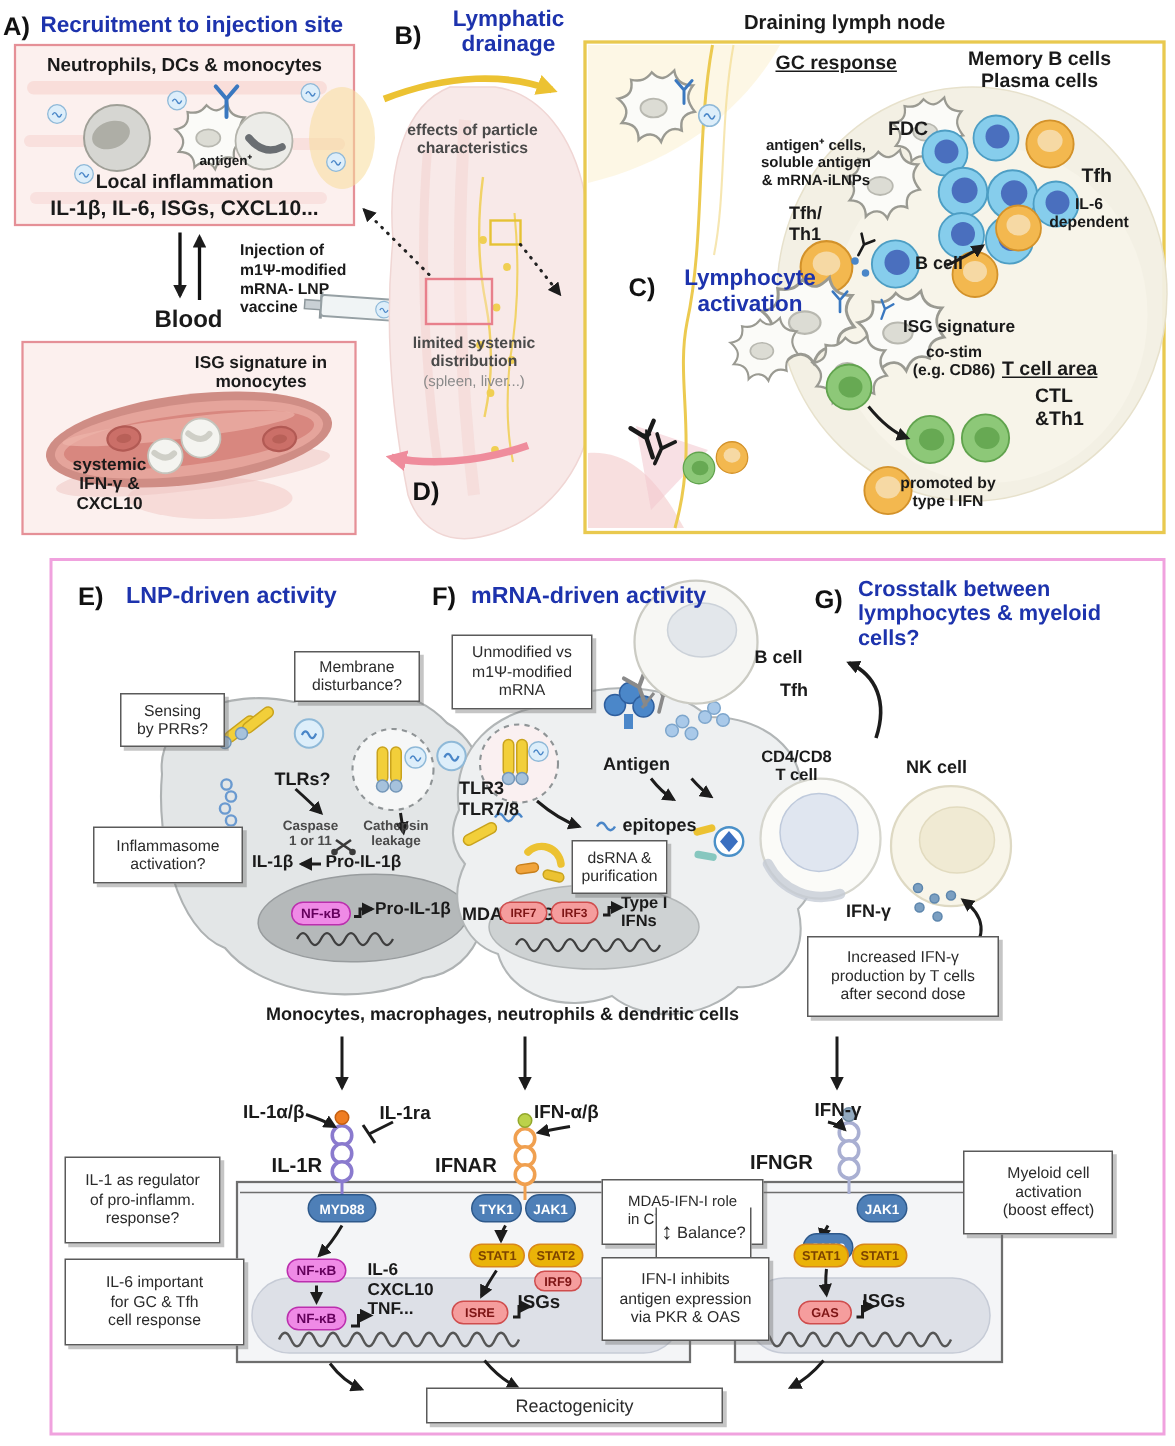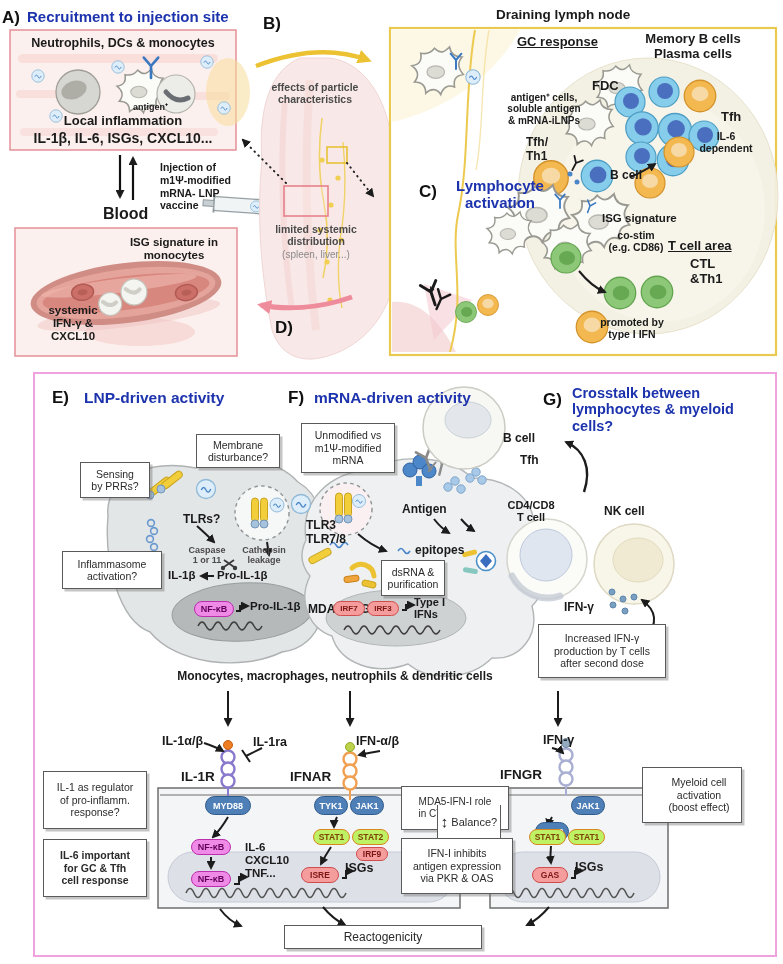--- a/index.html
+++ b/index.html
@@ -11,21 +11,21 @@
   .grey{color:#4a4a4a;}
   .dim{color:#8a8a8a;font-weight:400;}
   .u{text-decoration:underline;}
   .tag{font-size:17px;color:#111;}
   .note{position:absolute;z-index:3;background:#fff;border:1.3px solid #5a5a5a;box-shadow:2.5px 2.5px 0 rgba(110,110,110,.4);
         color:#2b2b2b;font-size:10.5px;font-weight:500;line-height:1.18;display:flex;align-items:center;justify-content:center;
         text-align:center;white-space:pre-line;padding:2px;box-sizing:border-box;}
   .pill{position:absolute;z-index:3;border-radius:9999px;display:flex;align-items:center;justify-content:center;font-weight:700;box-sizing:border-box;}
   .pblue{background:#4e7fb7;border:1.5px solid #2e598b;color:#fff;font-size:9px;}
   .pmag{background:#ef8ae6;border:1.5px solid #bb2fae;color:#64005c;font-size:9px;}
-  .porange{background:#bef264;border:1.5px solid #d8871c;color:#7c4300;font-size:8.5px;}
+  .porange{background:#eab308;border:1.5px solid #d8871c;color:#7c4300;font-size:8.5px;}
   .pred{background:#f59d9d;border:1.5px solid #cf4d4d;color:#7e1515;font-size:8.5px;}
   .frame{position:absolute;z-index:1;box-sizing:border-box;}
 </style>
 </head>
 <body>
 
 <div id="canvas">
 
 <svg class="art" width="783" height="964" viewBox="0 0 783 964">
   <defs>
@@ -394,20 +394,22 @@
 mRNA- LNP
 vaccine</div>
 <div class="L" style="left:103px;top:205px;font-size:16px;">Blood</div>
 <div class="L C" style="left:116px;top:236px;width:116px;font-size:11.5px;">ISG signature in
 monocytes</div>
 <div class="L C" style="left:36px;top:304px;width:74px;font-size:11.5px;">systemic
 IFN-γ &amp;
 CXCL10</div>
 
 <div class="L tag" style="left:263px;top:14px;">B)</div>
+<div class="L blue C" style="left:292px;top:5px;width:94px;font-size:15px;">Lymphatic
+drainage</div>
 <div class="L grey C" style="left:263px;top:82px;width:104px;font-size:10.5px;">effects of particle
 characteristics</div>
 <div class="L grey C" style="left:263px;top:224px;width:106px;font-size:10.5px;">limited systemic
 distribution</div>
 <div class="L dim C" style="left:270px;top:249px;width:92px;font-size:10px;">(spleen, liver...)</div>
 <div class="L tag" style="left:275px;top:318px;">D)</div>
 
 <div class="L" style="left:496px;top:7px;font-size:13.5px;">Draining lymph node</div>
 <div class="L u" style="left:517px;top:35px;font-size:13px;">GC response</div>
 <div class="L C" style="left:618px;top:32px;width:150px;font-size:13px;">Memory B cells
@@ -509,21 +511,21 @@
 <div class="pill pred" style="left:301px;top:867px;width:38px;height:16px;">ISRE</div>
 <div class="L" style="left:345px;top:861px;font-size:12.5px;">ISGs</div>
 <div class="pill porange" style="left:529px;top:829px;width:37px;height:16px;">STAT1</div>
 <div class="pill porange" style="left:568px;top:829px;width:37px;height:16px;">STAT1</div>
 <div class="pill pred" style="left:532px;top:867px;width:36px;height:16px;">GAS</div>
 <div class="L" style="left:575px;top:860px;font-size:12.5px;">ISGs</div>
 
 <div class="note" style="left:43px;top:771px;width:104px;height:58px;">IL-1 as regulator
 of pro-inflamm.
 response?</div>
-<div class="note" style="left:43px;top:839px;width:104px;height:58px;font-weight:bold;">IL-6 important
+<div class="note" style="left:43px;top:839px;width:120px;height:58px;">IL-6 important
 for GC &amp; Tfh
 cell response</div>
 <div class="note" style="left:401px;top:761px;width:108px;height:44px;font-size:10px;margin-top:25px;">MDA5-IFN-I role
 in CTL response</div>
 <div class="note" style="left:437px;top:805px;width:64px;height:34px;border-top:none;border-bottom:none;box-shadow:none;font-size:11px;gap:3px;">
   <span style="font-size:15px;font-weight:700;">↕</span>
   <span>Balance?</span>
 </div>
 <div class="note" style="left:401px;top:838px;width:112px;height:56px;">IFN-I inhibits
 antigen expression

